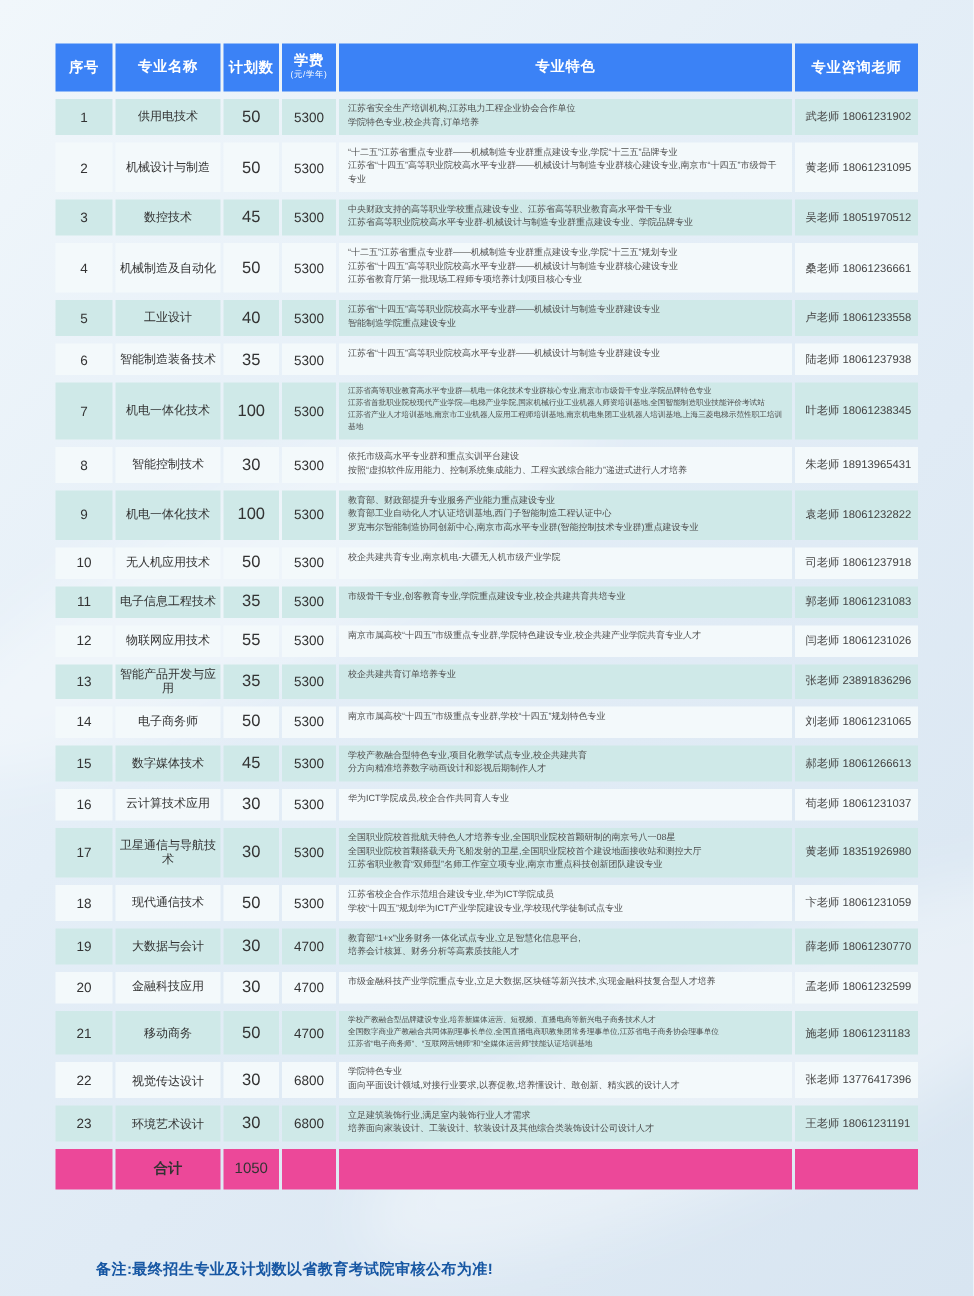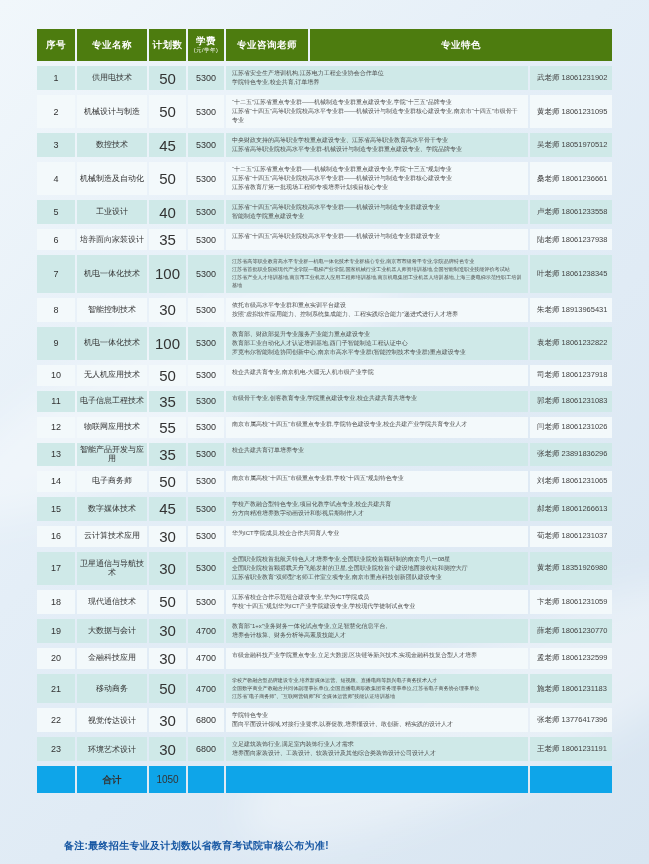--- a/index.html
+++ b/index.html
@@ -16,42 +16,42 @@
   .streak1 { width:500px; height:120px; left:-80px; top:330px; transform:rotate(-28deg); }
   .streak2 { width:560px; height:140px; left:220px; top:640px; transform:rotate(-24deg); }
 
   .table-wrap { position:absolute; left:37px; top:29px; width:575px;
     display:flex; flex-direction:column; gap:5px; }
   .trow { display:flex; gap:2px; }
   .cell { display:flex; align-items:center; justify-content:center;
     min-height:21px; text-align:center; }
   .c-no      { width:38px;  font-size:9px;  color:#333; }
   .c-major   { width:70px;  font-size:8px;  color:#333; padding:2px; line-height:1.2; }
-  .c-plan    { width:37px;  font-size:15px;  color:#333; }
+  .c-plan    { width:37px;  font-size:11px;  color:#333; }
   .c-fee     { width:36px;  font-size:9px;  color:#333; }
   .c-feat    { width:302px; font-size:6px;  color:#4e4e4e; line-height:1.5;
                justify-content:flex-start; text-align:left; padding:3px 6px;
                flex-direction:column; align-items:flex-start; }
   .c-feat .feat-line { display:block; }
   .c-teacher { width:82px;  font-size:7.5px; color:#444;
                justify-content:flex-start; text-align:left; padding-left:7px; }
 
-  .header .cell { background:#4d7c0f; color:#ffffff; font-weight:bold;
+  .header .cell { background:#3b82f6; color:#ffffff; font-weight:bold;
     min-height:32px; font-size:9.5px; letter-spacing:.5px; }
   .header .c-feat,.header .c-teacher { justify-content:center; text-align:center;
     padding:0; flex-direction:column; align-items:center; color:#fff; }
   .header .fee-main { font-size:9.5px; line-height:1.1; }
   .header .fee-sub  { font-size:5.5px; font-weight:normal; line-height:1.2; }
   .header .c-fee { flex-direction:column; }
 
   .odd  .cell { background:#cfe9e8; }
   .even .cell { background:#f3f9fb; }
   .dense .c-feat { font-size:5.1px; line-height:1.55; }
 
-  .total .cell { background:#0ea5e9; min-height:27px; }
+  .total .cell { background:#ec4899; min-height:27px; }
   .total .c-major { font-size:9.5px; font-weight:bold; color:#333; }
   .total .c-plan  { font-size:10px; color:#333; }
 
   .note { position:absolute; left:37px; bottom:11px; font-size:10px;
     font-weight:bold; color:#1757a3; letter-spacing:.3px;margin-left:27px; }
 </style>
 </head>
 <body>
 
 <div class="streak1"></div>
@@ -59,22 +59,22 @@
 
 <div class="table-wrap">
   <div class="trow header">
     <div class="cell c-no">序号</div>
     <div class="cell c-major">专业名称</div>
     <div class="cell c-plan">计划数</div>
     <div class="cell c-fee">
       <span class="fee-main">学费</span>
       <span class="fee-sub">(元/学年)</span>
     </div>
+    <div class="cell c-feat">专业特色</div>
     <div class="cell c-teacher">专业咨询老师</div>
-    <div class="cell c-feat">专业特色</div>
   </div>
 
   <div id="rows-container" style="display:contents;">
   <div class="trow odd">
     <div class="cell c-no">1</div>
     <div class="cell c-major">供用电技术</div>
     <div class="cell c-plan">50</div>
     <div class="cell c-fee">5300</div>
     <div class="cell c-feat">
           <span class="feat-line">江苏省安全生产培训机构,江苏电力工程企业协会合作单位</span>
@@ -127,21 +127,21 @@
     <div class="cell c-fee">5300</div>
     <div class="cell c-feat">
           <span class="feat-line">江苏省“十四五”高等职业院校高水平专业群——机械设计与制造专业群建设专业</span>
           <span class="feat-line">智能制造学院重点建设专业</span>
         </div>
     <div class="cell c-teacher">卢老师 18061233558</div>
   </div>
 
   <div class="trow even">
     <div class="cell c-no">6</div>
-    <div class="cell c-major">培养面向家装设计</div>
+    <div class="cell c-major">智能制造装备技术</div>
     <div class="cell c-plan">35</div>
     <div class="cell c-fee">5300</div>
     <div class="cell c-feat">
           <span class="feat-line">江苏省“十四五”高等职业院校高水平专业群——机械设计与制造专业群建设专业</span>
         </div>
     <div class="cell c-teacher">陆老师 18061237938</div>
   </div>
 
   <div class="trow odd dense">
     <div class="cell c-no">7</div>

